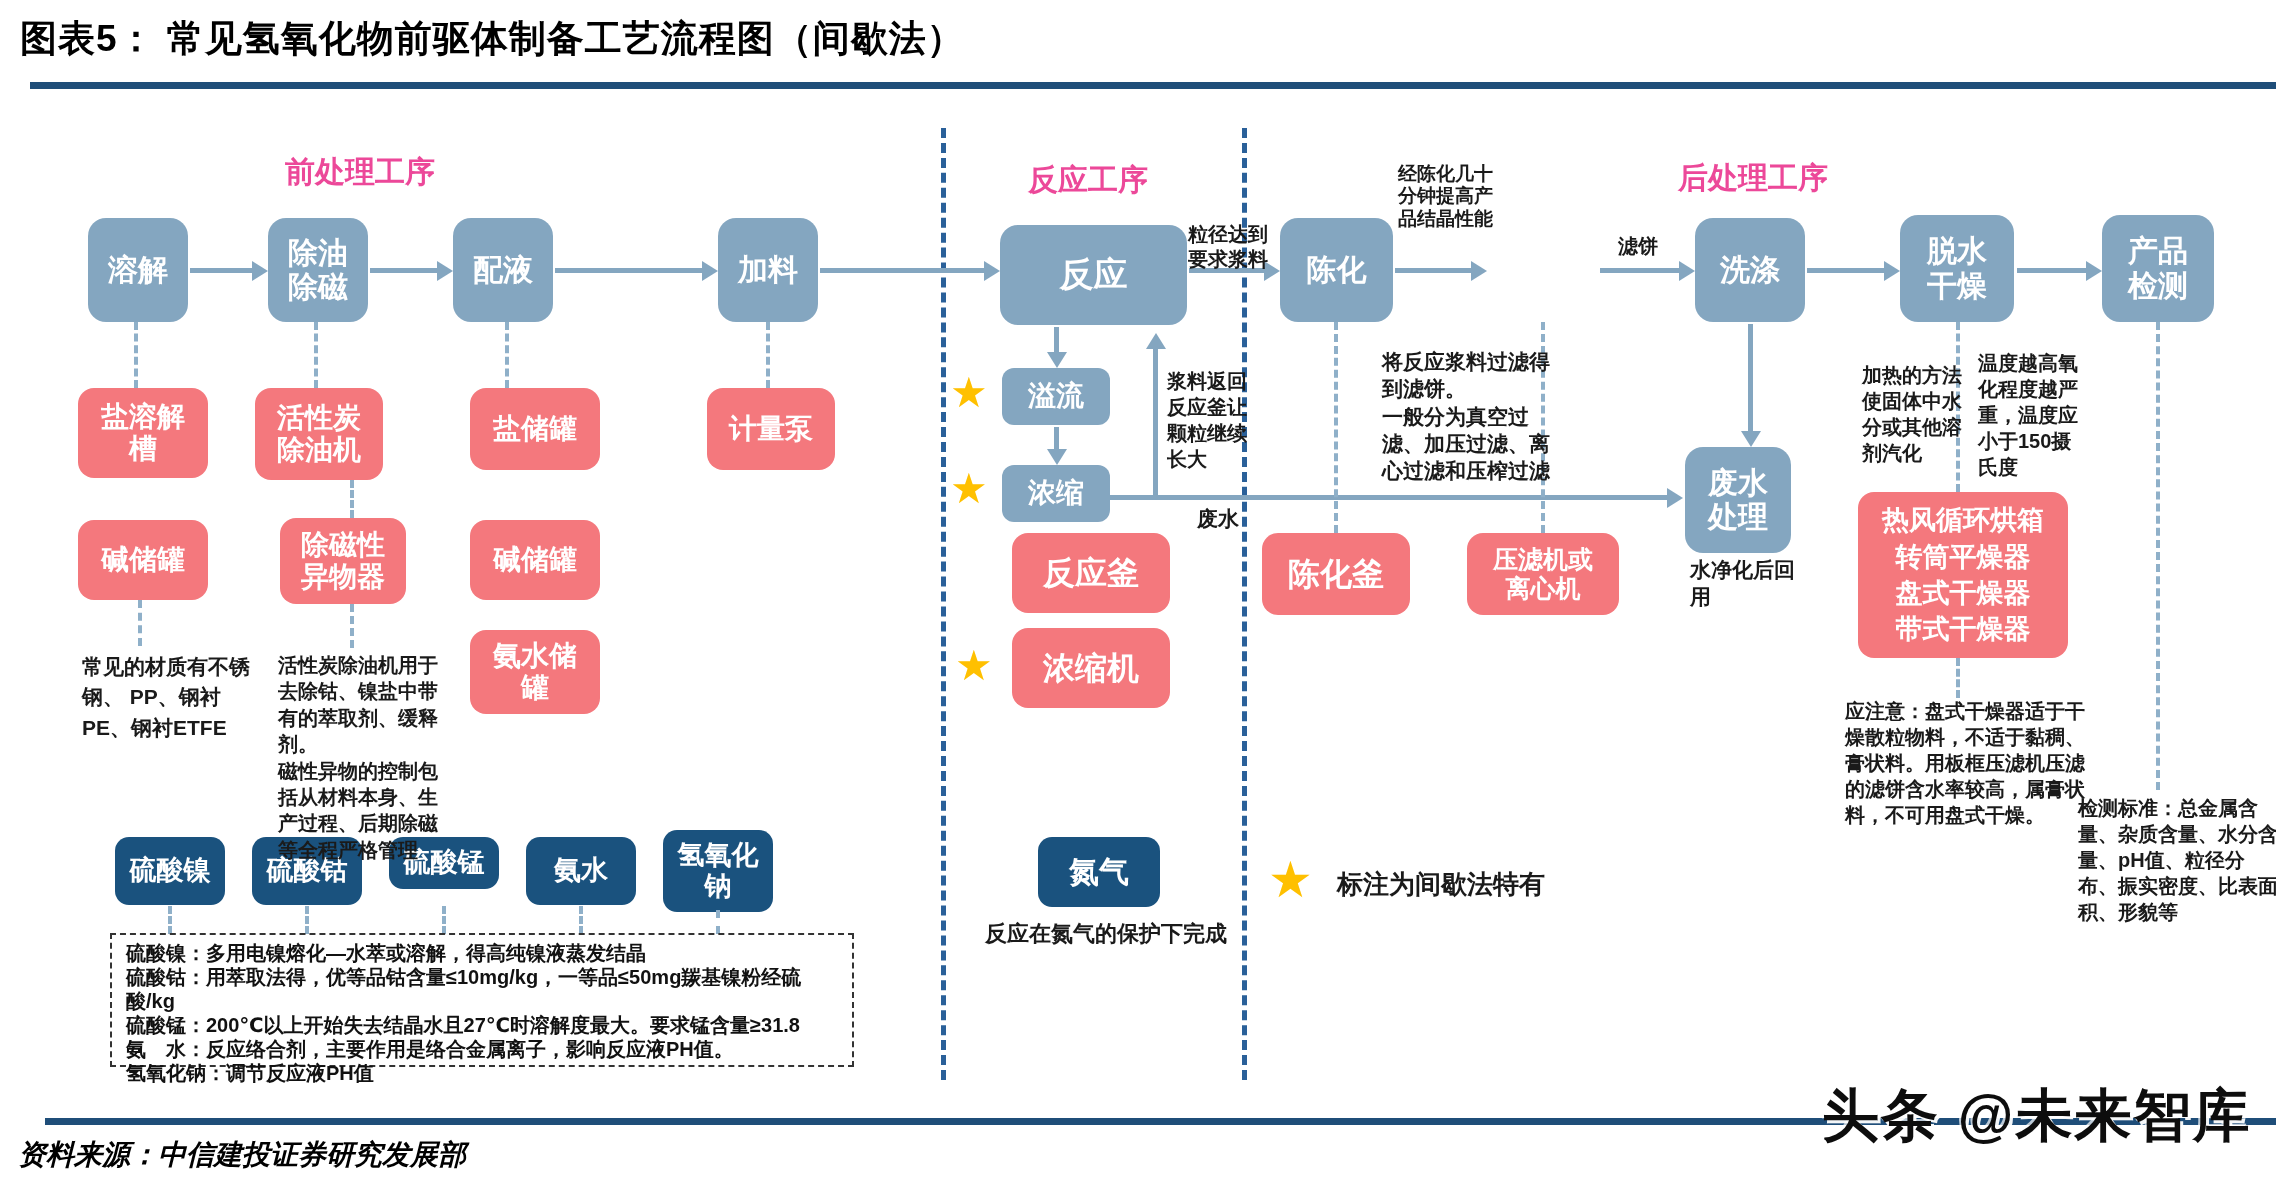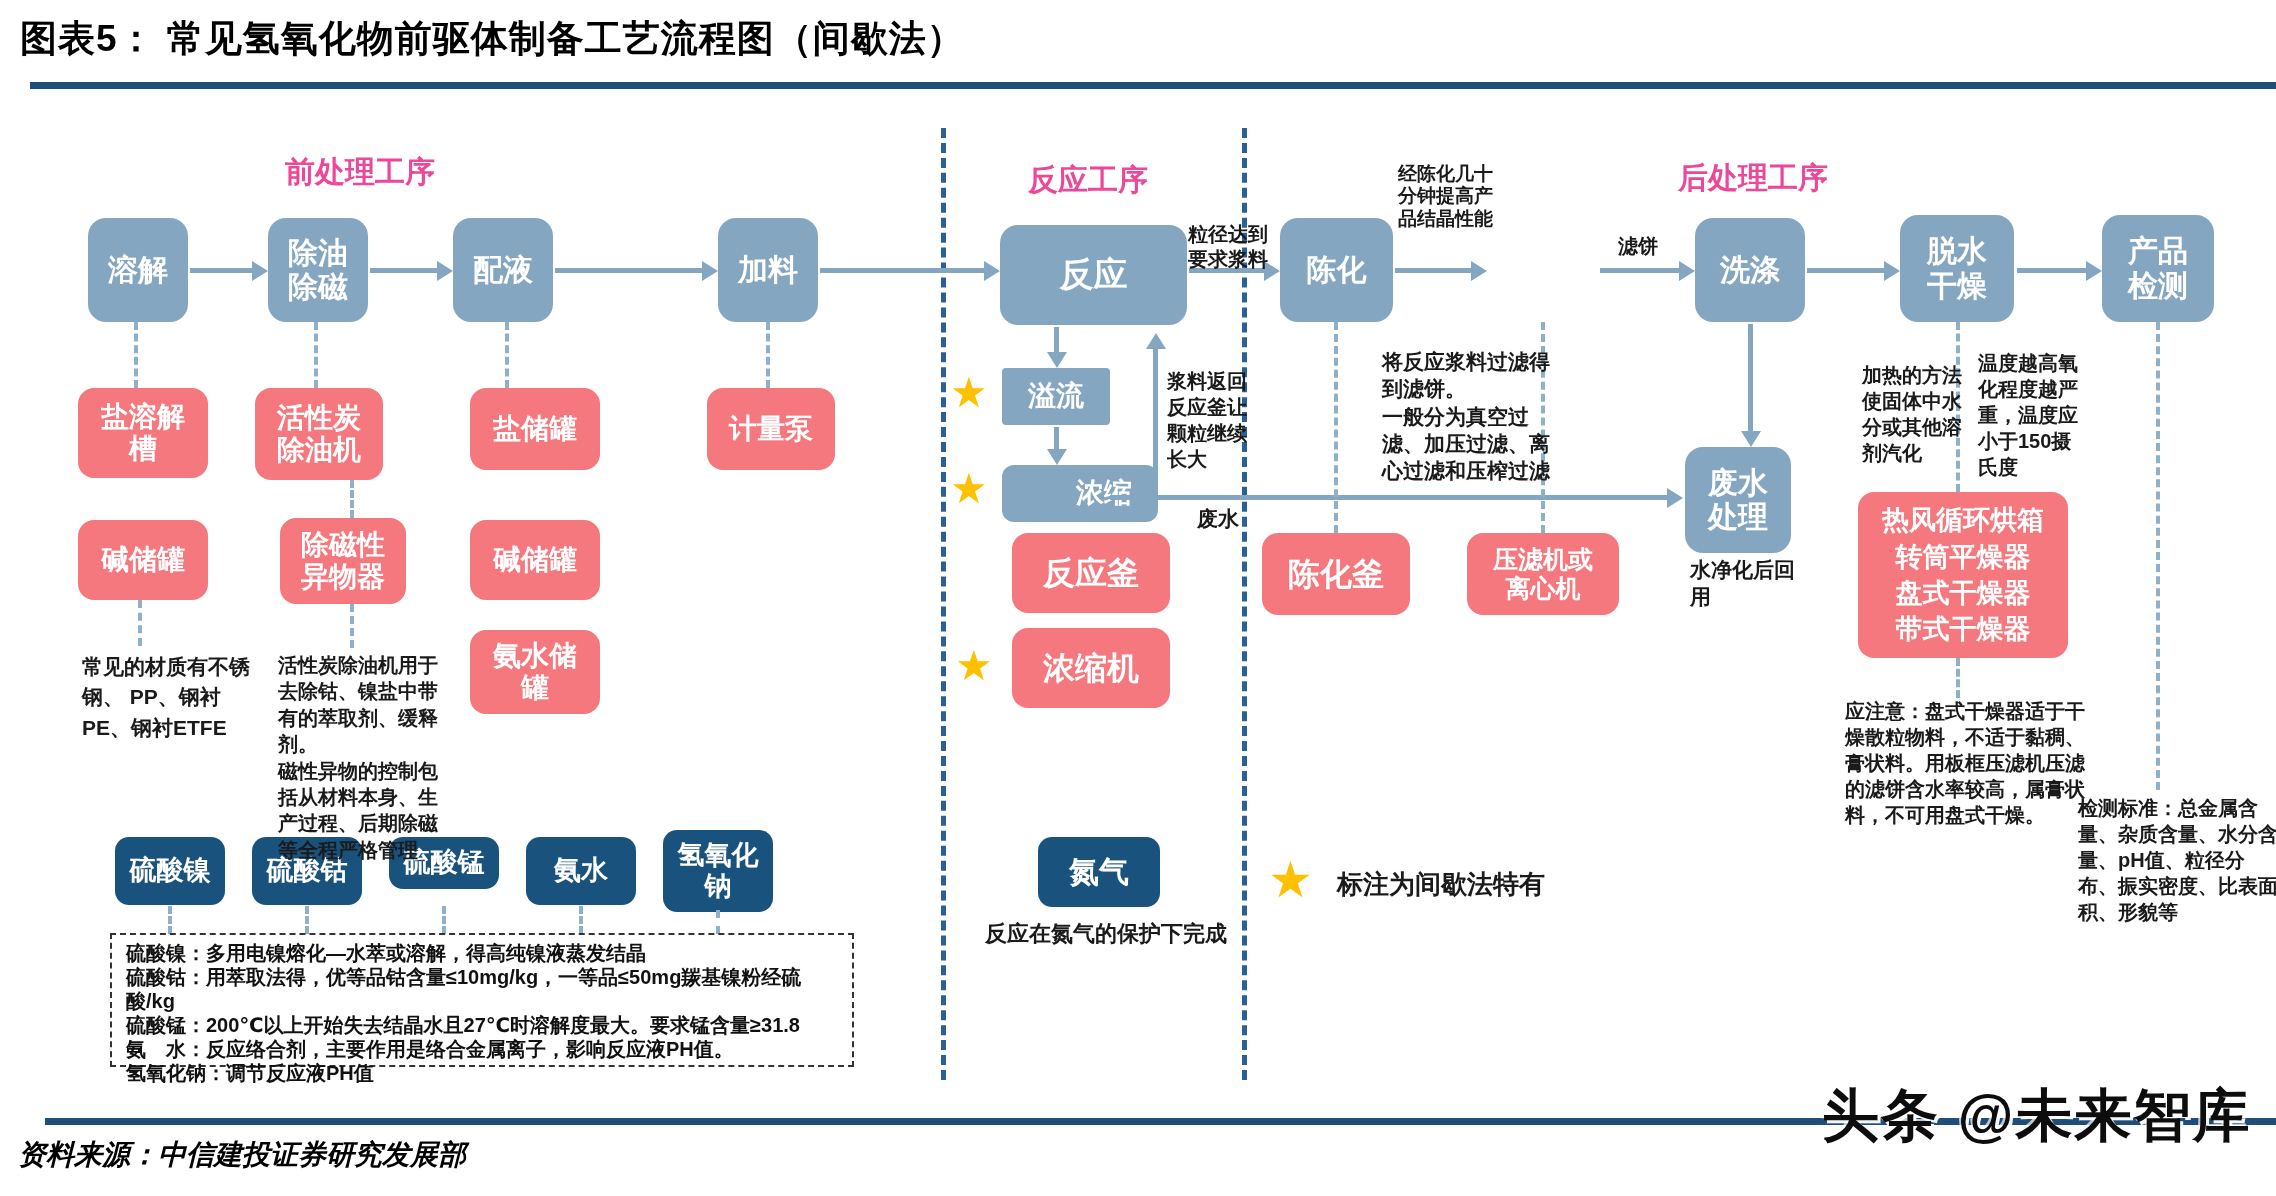--- a/index.html
+++ b/index.html
@@ -60,22 +60,22 @@
   <div class="pbox" style="left:453px;top:218px;width:100px;height:104px;">配液</div>
   <div class="pbox" style="left:718px;top:218px;width:100px;height:104px;">加料</div>
   <div class="pbox" style="left:1000px;top:225px;width:187px;height:100px;font-size:34px;">反应</div>
   <div class="pbox" style="left:1280px;top:218px;width:113px;height:104px;">陈化</div>
   <div class="pbox" style="left:1695px;top:218px;width:110px;height:104px;">洗涤</div>
   <div class="pbox" style="left:1900px;top:215px;width:114px;height:107px;">脱水
 干燥</div>
   <div class="pbox" style="left:2102px;top:215px;width:112px;height:107px;">产品
 检测</div>
 
-  <div class="pbox" style="left:1002px;top:368px;width:108px;height:57px;font-size:28px;border-radius:4px;">溢流</div>
-  <div class="pbox" style="left:1002px;top:465px;width:108px;height:57px;font-size:28px;border-radius:12px;padding-left:48px;">浓缩</div>
+  <div class="pbox" style="left:1002px;top:368px;width:108px;height:57px;font-size:28px;border-radius:12px;">溢流</div>
+  <div class="pbox" style="left:1002px;top:465px;width:108px;height:57px;font-size:28px;border-radius:12px;">浓缩</div>
   <div class="pbox" style="left:1685px;top:447px;width:106px;height:106px;">废水
 处理</div>
 
   <div class="ebox" style="left:78px;top:388px;width:130px;height:90px;">盐溶解
 槽</div>
   <div class="ebox" style="left:255px;top:388px;width:128px;height:92px;">活性炭
 除油机</div>
   <div class="ebox" style="left:280px;top:518px;width:126px;height:86px;">除磁性
 异物器</div>
   <div class="ebox" style="left:470px;top:388px;width:130px;height:82px;">盐储罐</div>

